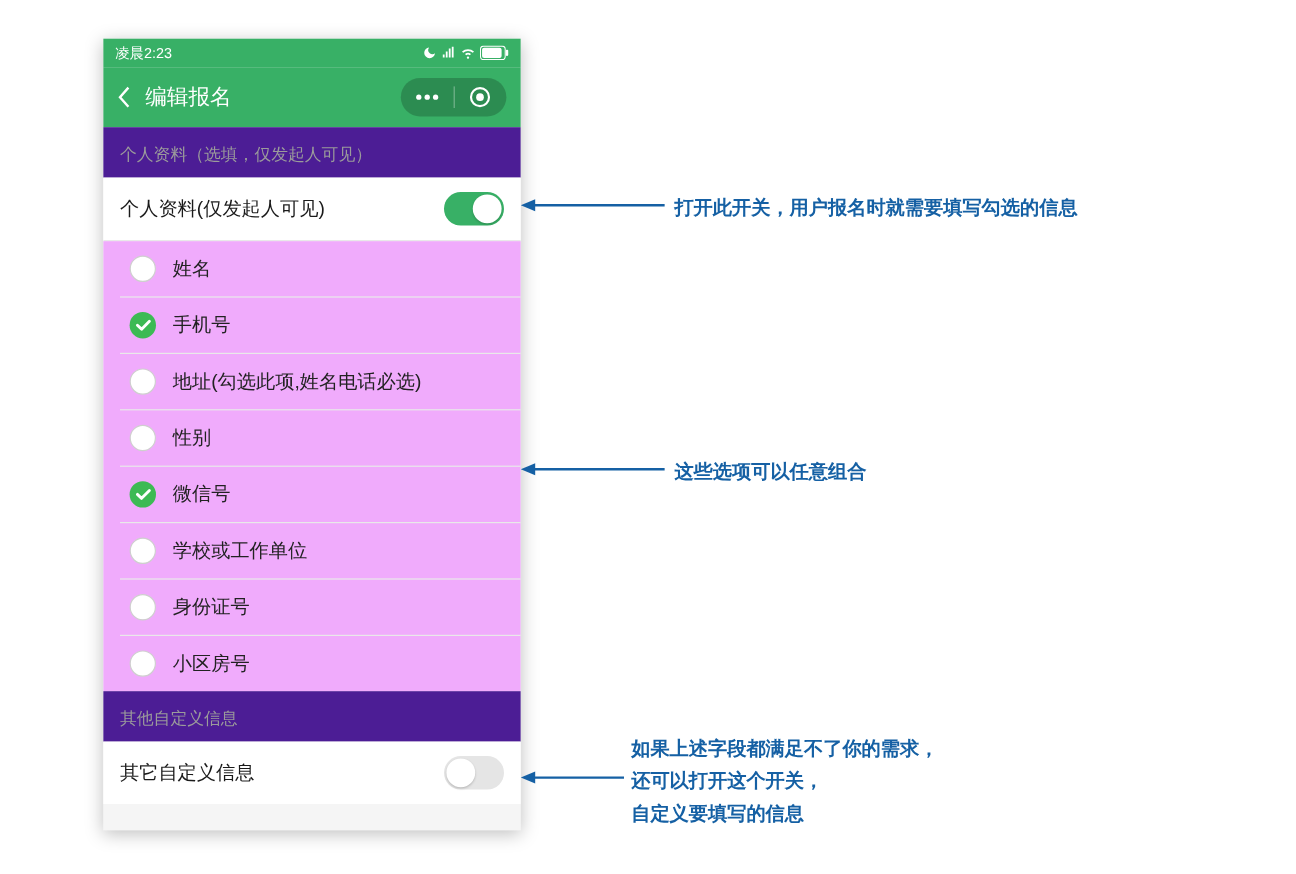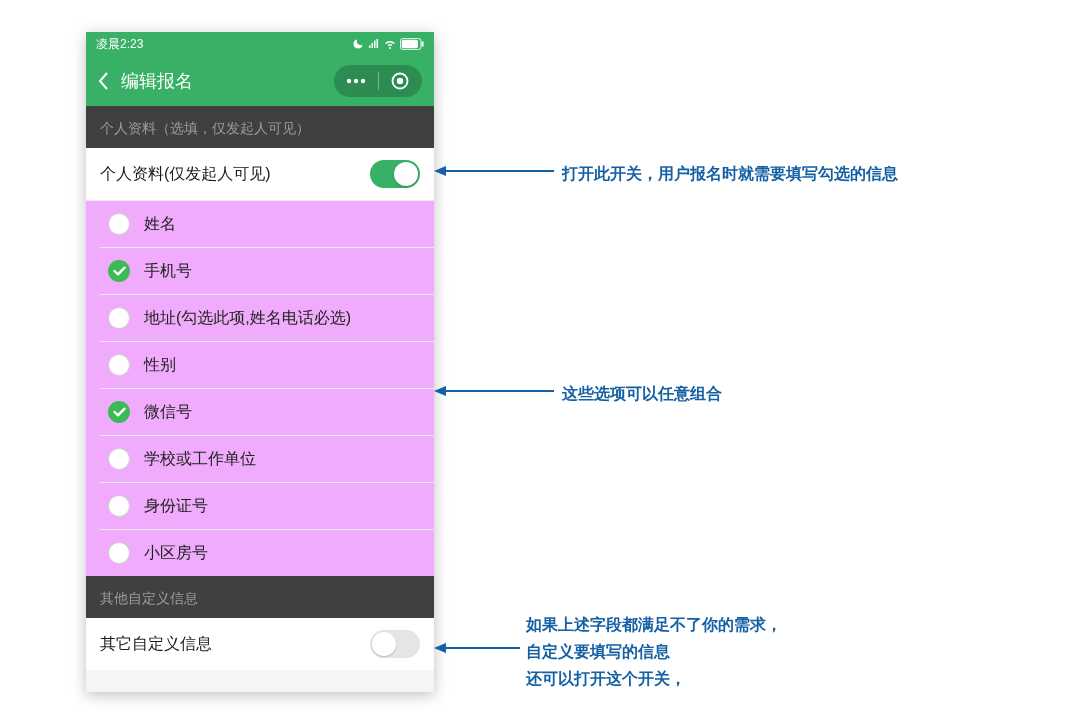--- a/index.html
+++ b/index.html
@@ -60,21 +60,21 @@
       flex: 1;
       display: flex;
       align-items: center;
       justify-content: center;
       height: 100%;
     }
     .section-header {
       padding: 14px 14px 10px;
       color: #9b9b9b;
       font-size: 14px;
-      background: #404040;
+      background: #4c1d95;
     }
     .row {
       background: #fff;
       display: flex;
       align-items: center;
       justify-content: space-between;
       padding: 12px 14px;
       font-size: 16px;
       color: #1a1a1a;
       border-bottom: 1px solid #e9e9e9;
@@ -266,15 +266,15 @@
 <div class="annotation" style="left:562px; top:380px;">这些选项可以任意组合</div>
 
 <div class="annotation" style="left:434px; top:640px;">
   <svg width="86" height="16">
       <line x1="10" y1="8" x2="86" y2="8" stroke="#1560a4" stroke-width="2"></line>
       <polygon points="0,8 12,3 12,13" fill="#1560a4"></polygon>
     </svg>
 </div>
 <div class="annotation" style="left:526px; top:611px;">
   <div>如果上述字段都满足不了你的需求，</div>
+  <div>还可以打开这个开关，</div>
   <div>自定义要填写的信息</div>
-  <div>还可以打开这个开关，</div>
 </div>
 
 </body></html>

